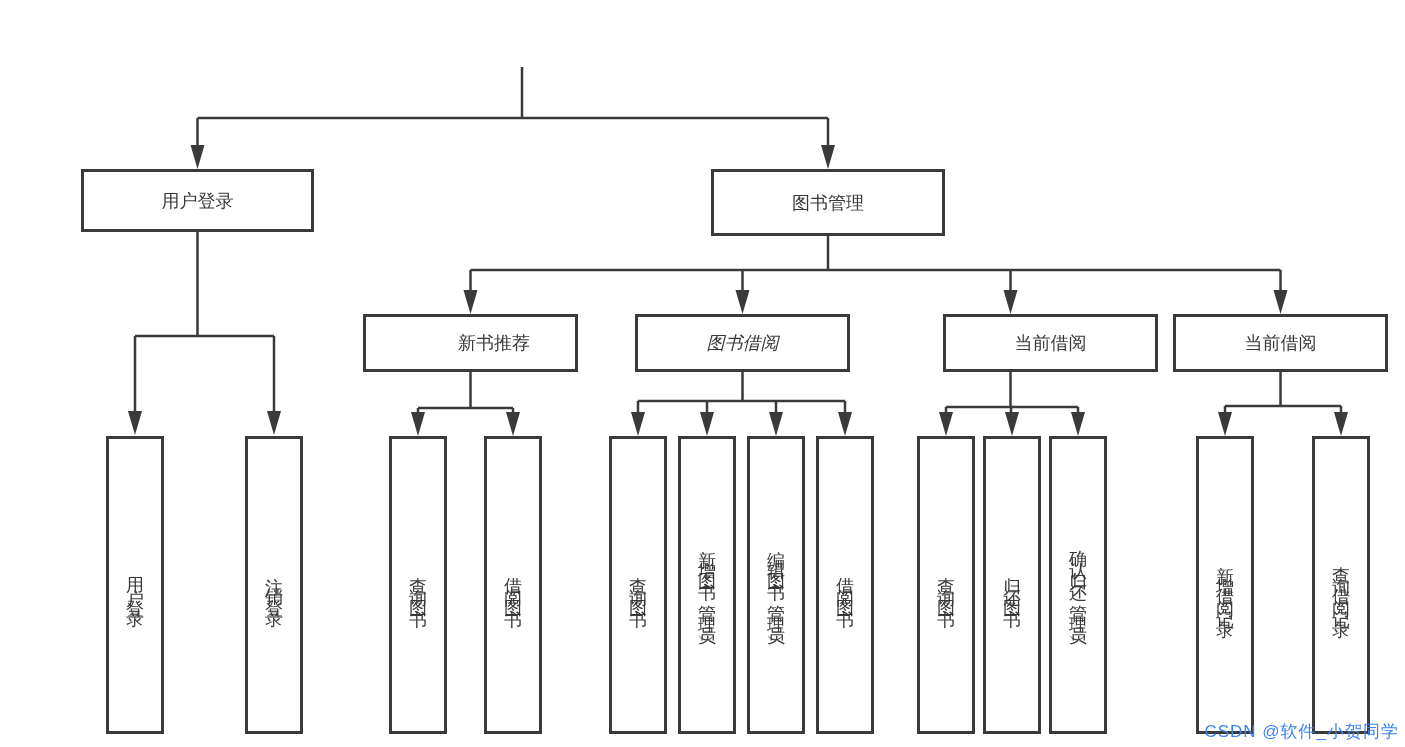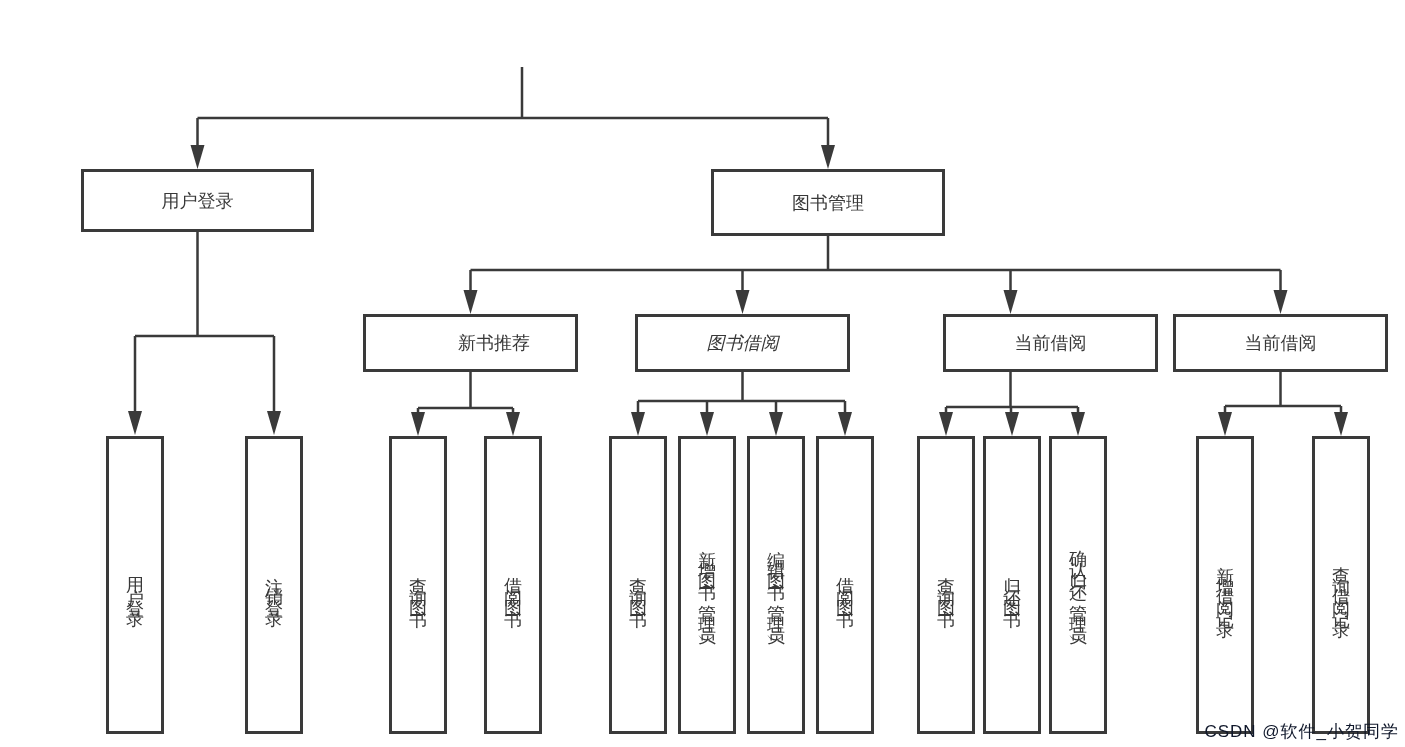--- a/index.html
+++ b/index.html
@@ -27,21 +27,21 @@
   .leaf{
     writing-mode:vertical-lr;
     text-orientation:mixed;
     letter-spacing:11px;
     white-space:normal;
   }
   .watermark{
     position:absolute;
     right:6px;
     bottom:4px;
-    color:#0f172a;
+    color:#3b82f6;
     font-size:17px;
     letter-spacing:1px;
   }
 </style>
 </head>
 <body>
 
 <div id="stage">
 
   <svg class="connectors" viewBox="0 0 1405 747" xmlns="http://www.w3.org/2000/svg">

